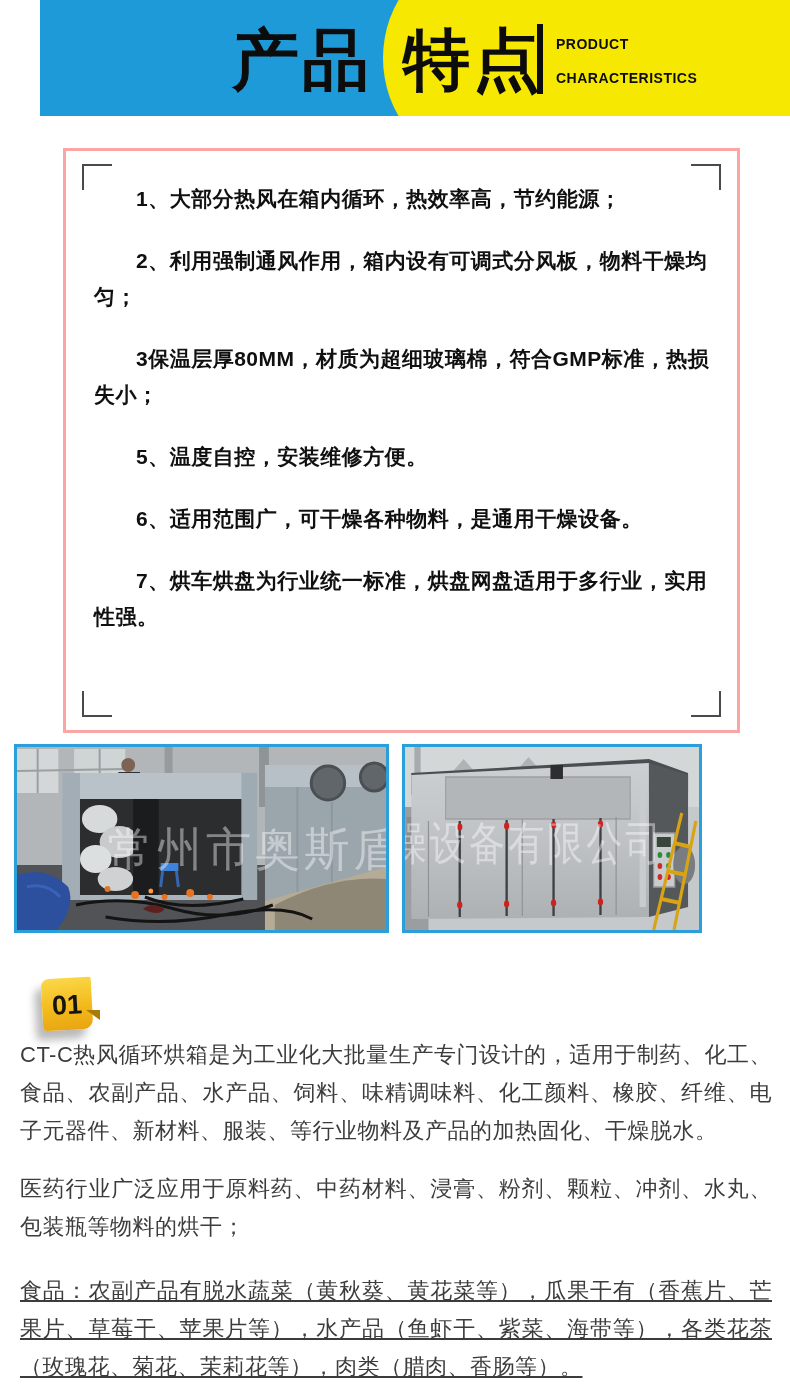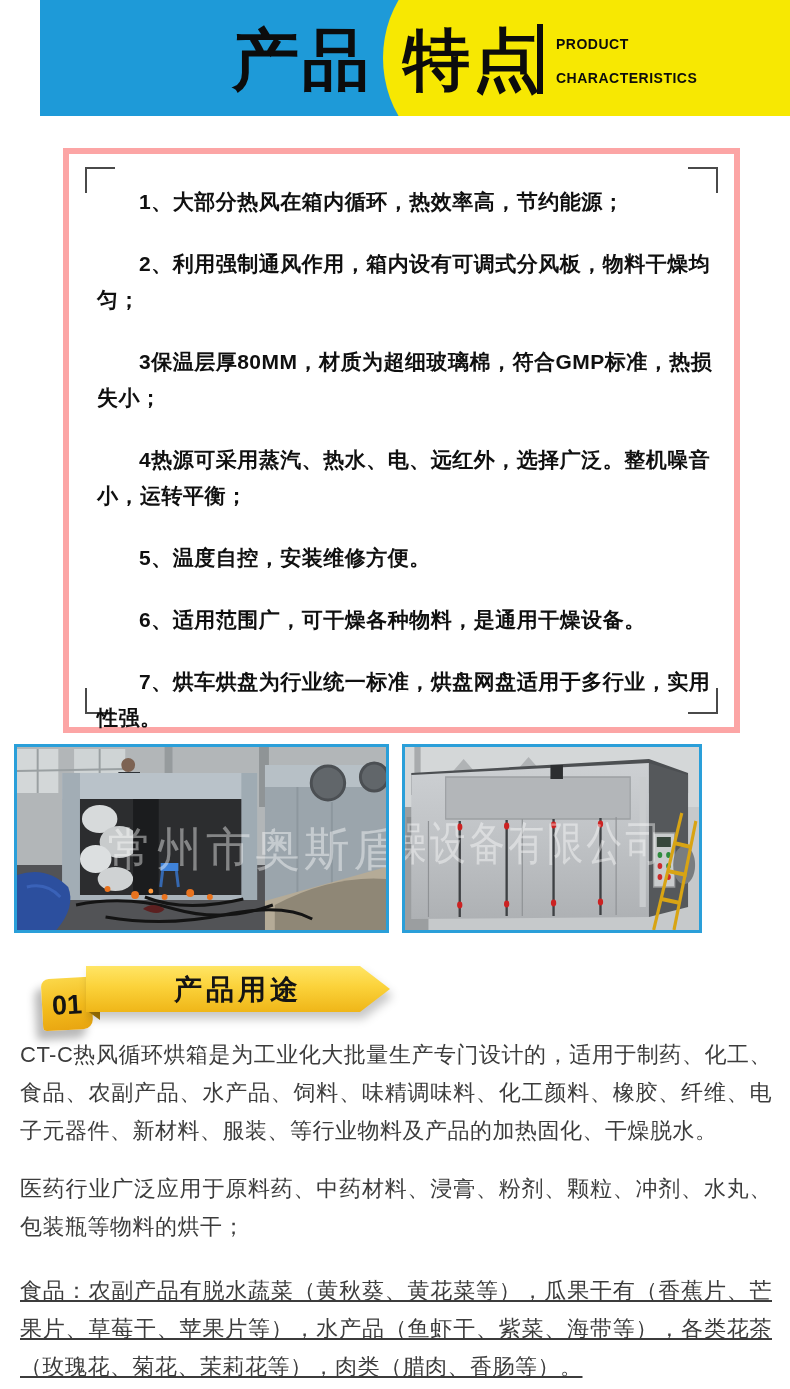--- a/index.html
+++ b/index.html
@@ -11,21 +11,21 @@
   .header { position:absolute; left:0; top:0; width:790px; height:116px; background:#1e9ad8; overflow:hidden;margin-left:40px; }
   .header-yellow-rect { position:absolute; left:433px; top:0; right:0; bottom:0; background:#f7e802; }
   .header-yellow-ellipse { position:absolute; left:343px; top:-45px; width:180px; height:206px; border-radius:50%; background:#f7e802; }
   .header-title-cn { position:absolute; top:0; height:116px; line-height:120px; font-size:67px; font-weight:900; color:#0c0c0c; letter-spacing:3px; }
   .header-title-left { left:192px; }
   .header-title-right { left:363px; }
   .header-divider { position:absolute; left:497px; top:24px; width:6px; height:70px; background:#0c0c0c; }
   .header-en { position:absolute; left:516px; top:27px; color:#0c0c0c; font-weight:800; font-size:14px; line-height:34px; letter-spacing:0.5px; }
 
   
-  .feature-box { position:absolute; left:63px; top:148px; width:677px; height:585px; border:6px solid #fca5a5; background:#ffffff; }
+  .feature-box { position:absolute; left:63px; top:148px; width:677px; height:585px; border:3px solid #fca5a5; background:#ffffff; }
   .corner { position:absolute; width:30px; height:26px; }
   .corner-tl { left:16px; top:13px; border-left:2px solid #4a4a4a; border-top:2px solid #4a4a4a; }
   .corner-tr { right:16px; top:13px; border-right:2px solid #4a4a4a; border-top:2px solid #4a4a4a; }
   .corner-bl { left:16px; bottom:13px; border-left:2px solid #4a4a4a; border-bottom:2px solid #4a4a4a; }
   .corner-br { right:16px; bottom:13px; border-right:2px solid #4a4a4a; border-bottom:2px solid #4a4a4a; }
   .feature-list { position:absolute; left:28px; top:30px; width:622px; }
   .feature-item { font-size:21px; line-height:36px; color:#101010; font-weight:600; text-indent:2em; margin-bottom:26px; letter-spacing:0.5px; }
 
   
   .photo { position:absolute; top:744px; height:189px; border:3px solid #2a9fd9; background:#9aa0a3; overflow:hidden; }
@@ -72,21 +72,20 @@
 
   <div class="feature-box">
     <span class="corner corner-tl"></span>
     <span class="corner corner-tr"></span>
     <span class="corner corner-bl"></span>
     <span class="corner corner-br"></span>
     <div class="feature-list">
       <p class="feature-item">1、大部分热风在箱内循环，热效率高，节约能源；</p>
       <p class="feature-item">2、利用强制通风作用，箱内设有可调式分风板，物料干燥均匀；</p>
       <p class="feature-item">3保温层厚80MM，材质为超细玻璃棉，符合GMP标准，热损失小；</p>
-      <p class="feature-item">4热源可采用蒸汽、热水、电、远红外，选择广泛。整机噪音小，运转平衡；</p>
       <p class="feature-item">5、温度自控，安装维修方便。</p>
       <p class="feature-item">6、适用范围广，可干燥各种物料，是通用干燥设备。</p>
       <p class="feature-item">7、烘车烘盘为行业统一标准，烘盘网盘适用于多行业，实用性强。</p>
     </div>
   </div>
 
   <div class="photo photo-left">
     <svg viewBox="0 0 375 183" preserveAspectRatio="none">
       <rect x="0" y="0" width="375" height="183" fill="#b2b6b8"></rect>
       <g>
@@ -214,21 +213,18 @@
         <line x1="328" y1="152" x2="352" y2="156"></line>
         <line x1="336" y1="124" x2="360" y2="128"></line>
         <line x1="344" y1="96" x2="366" y2="100"></line>
       </g>
       <text class="wm" x="-18" y="112">燥设备有限公司</text>
     </svg>
   </div>
 
   <div class="ribbon-tab">01</div>
   <div class="ribbon-fold"></div>
-  <div class="ribbon-banner-wrap">
-    <div class="ribbon-banner">产品用途</div>
-  </div>
 
   <p class="usage-p usage-p2">医药行业广泛应用于原料药、中药材料、浸膏、粉剂、颗粒、冲剂、水丸、包装瓶等物料的烘干；</p>
   <p class="usage-p usage-p1">CT-C热风循环烘箱是为工业化大批量生产专门设计的，适用于制药、化工、食品、农副产品、水产品、饲料、味精调味料、化工颜料、橡胶、纤维、电子元器件、新材料、服装、等行业物料及产品的加热固化、干燥脱水。</p>
   <p class="usage-p usage-p3">食品：农副产品有脱水蔬菜（黄秋葵、黄花菜等），瓜果干有（香蕉片、芒果片、草莓干、苹果片等），水产品（鱼虾干、紫菜、海带等），各类花茶（玫瑰花、菊花、茉莉花等），肉类（腊肉、香肠等）。</p>
 
 </div>
 
 </body></html>

